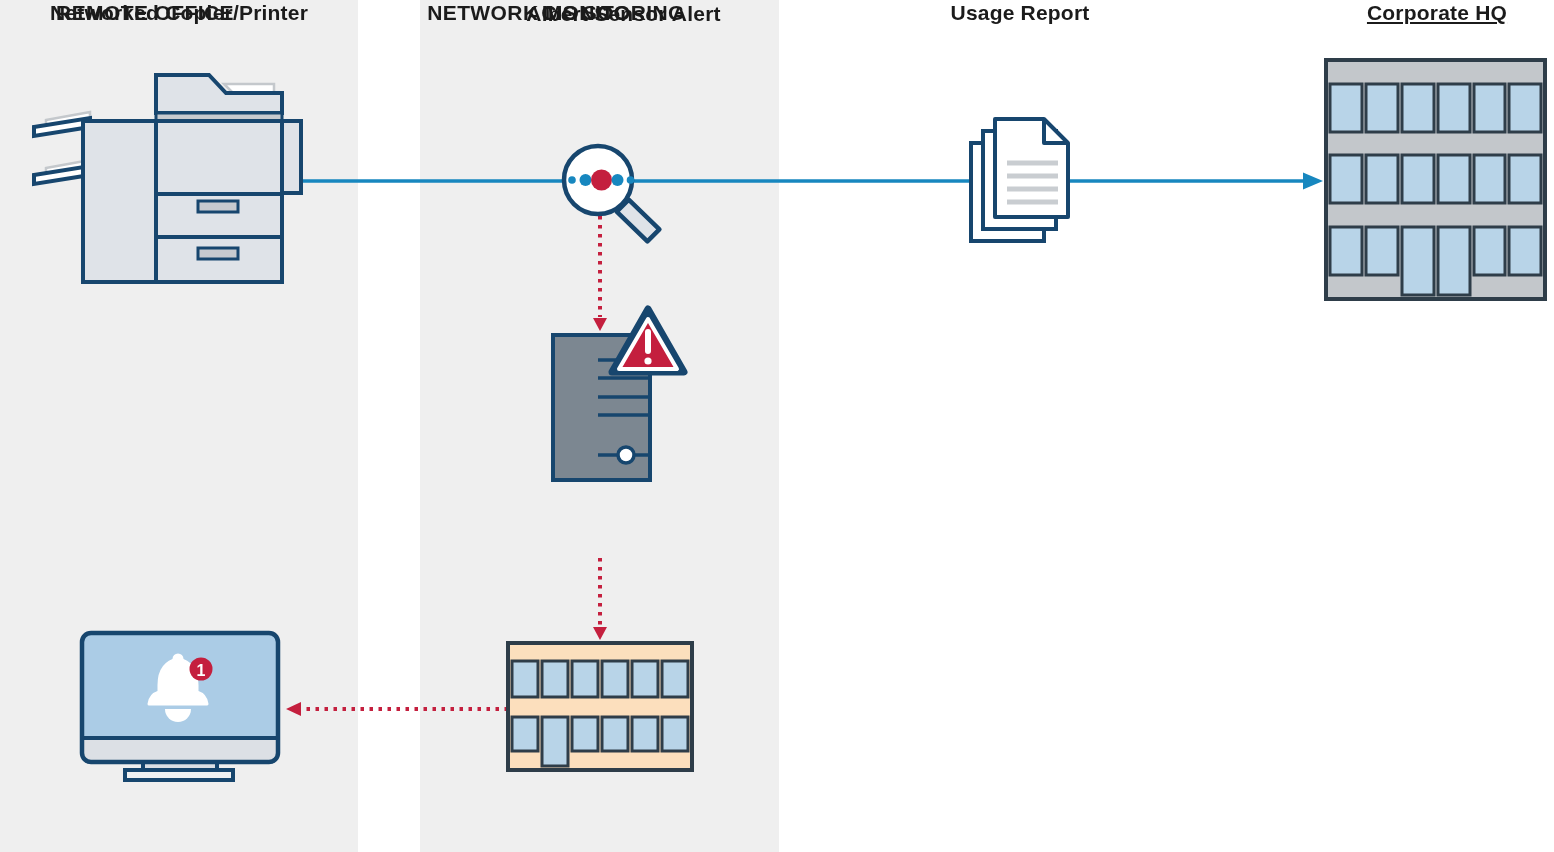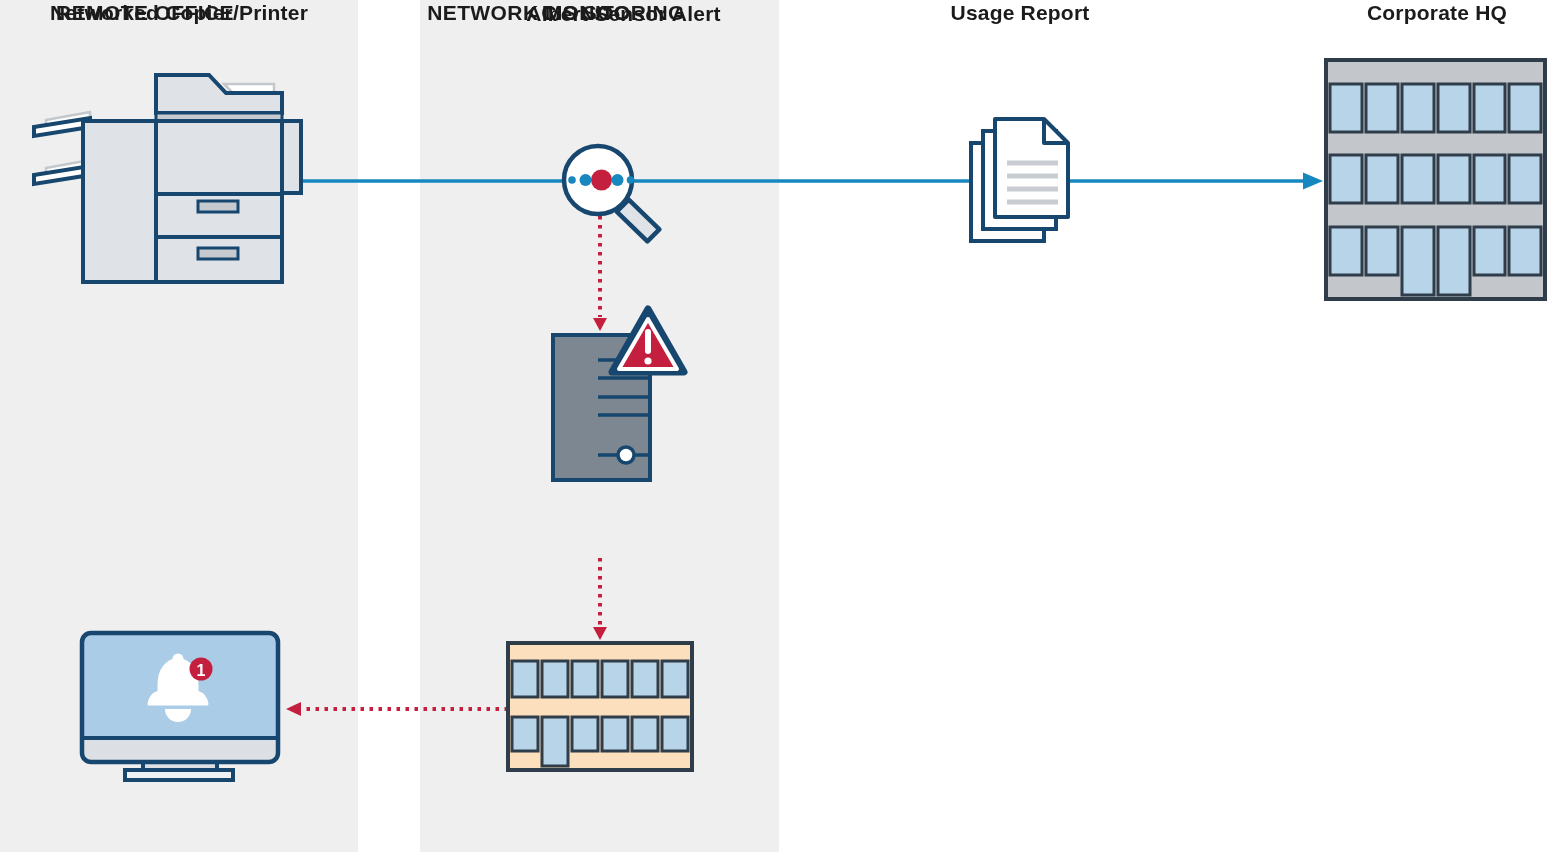--- a/index.html
+++ b/index.html
@@ -184,21 +184,21 @@
         <text x="201" y="675.5" text-anchor="middle" font-family="Liberation Sans, sans-serif" font-size="16" font-weight="bold" fill="#ffffff">1</text>
       </g>
     </g>
   </svg>
 
   <div class="label header" style="left:0;top:28;width:290px;">REMOTE OFFICE</div>
   <div class="label header" style="left:400px;top:28;width:312px;">NETWORK MONITORING</div>
 
   <div class="label" style="left:900px;top:316;width:240px;">Usage Report</div>
   <div class="label" style="left:0;top:316;width:358px;">Networked Copier/Printer</div>
-  <div class="label" style="left:1323px;top:316;width:228px;">Corporate HQ</div>
+  <div class="label" style="left:1323px;top:316;width:228px;text-decoration:underline;">Corporate HQ</div>
 
   <div class="label two-line" style="left:420px;top:495;width:407px;">
     <div>Albert Sensor Alert</div>
   </div>
 
   <div class="label" style="left:420px;top:796;width:330px;">CIS SOC</div>
 
 </div>
 
 </body></html>

